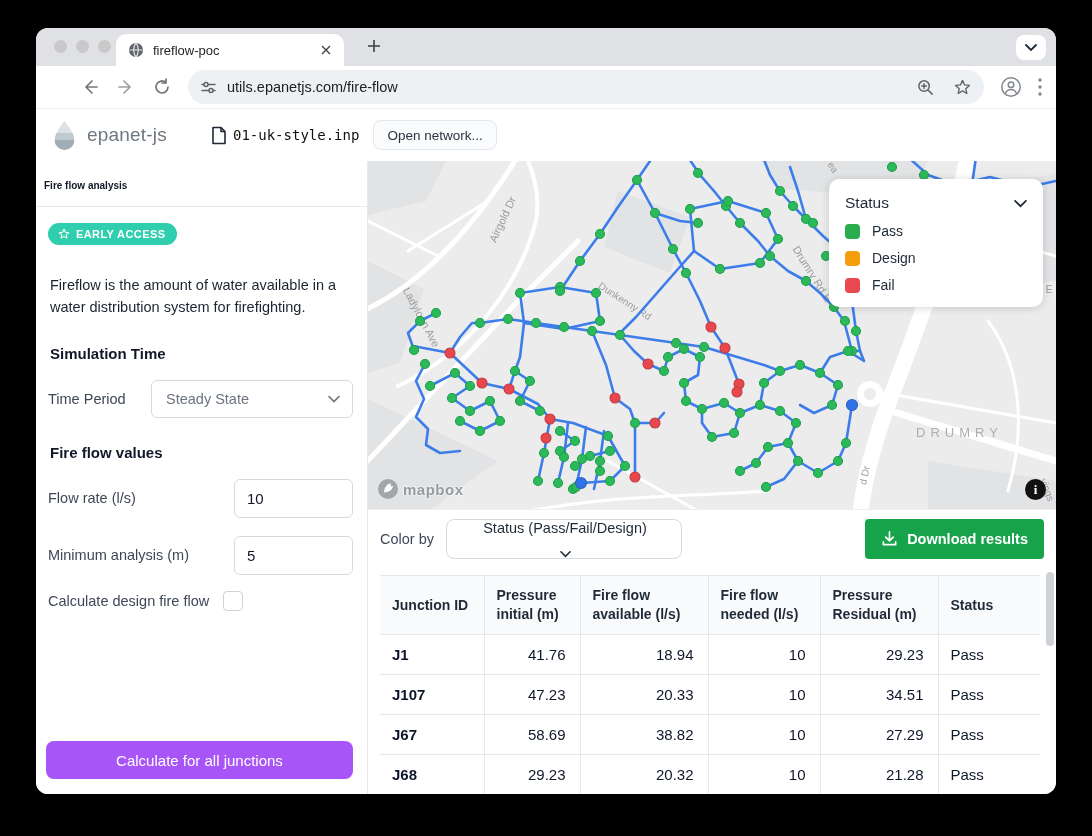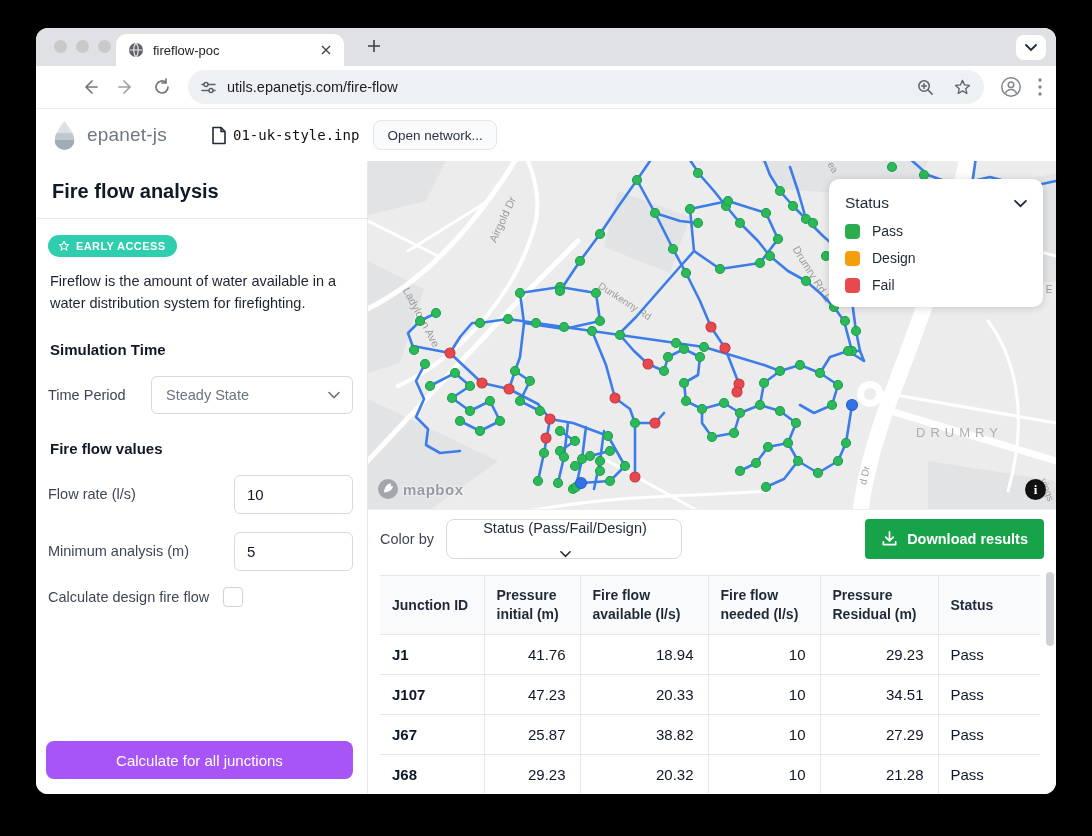--- a/index.html
+++ b/index.html
@@ -39,27 +39,27 @@
   .brand-name{font-size:19px;color:#6f7780;font-weight:500;margin-left:8px;letter-spacing:.2px;}
   .filechip{display:flex;align-items:center;margin-left:44px;}
   .filename{font-family:"DejaVu Sans Mono",monospace;font-size:14px;color:#111;margin-left:6px;}
   .open-btn{
     margin-left:14px;height:30px;padding:0 13px;border:1px solid #e3e6ea;border-radius:8px;background:#fafbfc;
     font-size:13.5px;color:#2b3440;display:flex;align-items:center;
   }
   
   .main{display:flex;height:634px;}
   .sidebar{width:332px;box-sizing:border-box;border-right:1px solid #e7e9ec;position:relative;background:#fff;}
-  .sb-title{font-size:20px;font-weight:700;color:#111827;padding:19px 16px 15px;border-bottom:1px solid #e7e9ec;}
+  .sb-title{font-size:10px;font-weight:700;color:#111827;padding:19px 8px 15px;border-bottom:1px solid #e7e9ec;}
   .sb-body{padding:16px 14px 0 12px;}
   .badge{
     display:inline-flex;align-items:center;gap:6px;background:#2fceae;color:#fff;
     font-size:11px;font-weight:700;letter-spacing:.4px;padding:5px 12px 5px 10px;border-radius:999px;
   }
-  .sb-desc{font-size:14.5px;color:#1c2430;line-height:1.5;margin:14px 2px 0;}
+  .sb-desc{font-size:14.5px;color:#1c2430;line-height:1.5;margin:30px 2px 0;}
   .sb-section{font-size:15px;font-weight:700;color:#111827;margin:26px 2px 0;}
   .form-row{display:flex;align-items:center;margin-top:18px;}
   .form-label{font-size:14.5px;color:#3f4756;flex:1;}
   .select{
     width:202px;height:38px;box-sizing:border-box;border:1px solid #d6dae0;border-radius:6px;background:#fff;
     display:flex;align-items:center;padding:0 12px 0 14px;
   }
   .select .sel-text{flex:1;font-size:14.5px;color:#6b7280;}
   .tinput{
     width:119px;height:39px;box-sizing:border-box;border:1px solid #d6dae0;border-radius:6px;background:#fff;
@@ -553,21 +553,21 @@
               <tr>
                 <td class="jid">J107</td>
                 <td class="num">47.23</td>
                 <td class="num">20.33</td>
                 <td class="num">10</td>
                 <td class="num">34.51</td>
                 <td class="">Pass</td>
               </tr>
               <tr>
                 <td class="jid">J67</td>
-                <td class="num">25.87</td>
+                <td class="num">58.69</td>
                 <td class="num">38.82</td>
                 <td class="num">10</td>
                 <td class="num">27.29</td>
                 <td class="">Pass</td>
               </tr>
               <tr>
                 <td class="jid">J68</td>
                 <td class="num">29.23</td>
                 <td class="num">20.32</td>
                 <td class="num">10</td>

